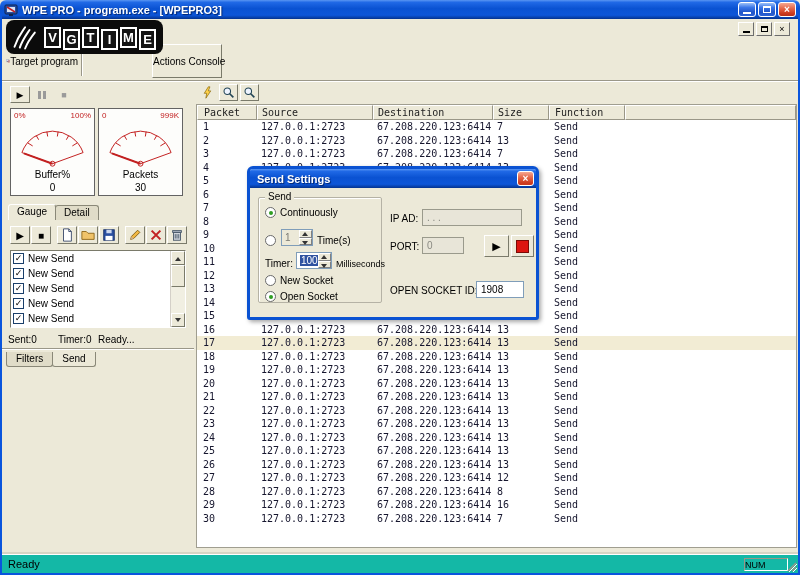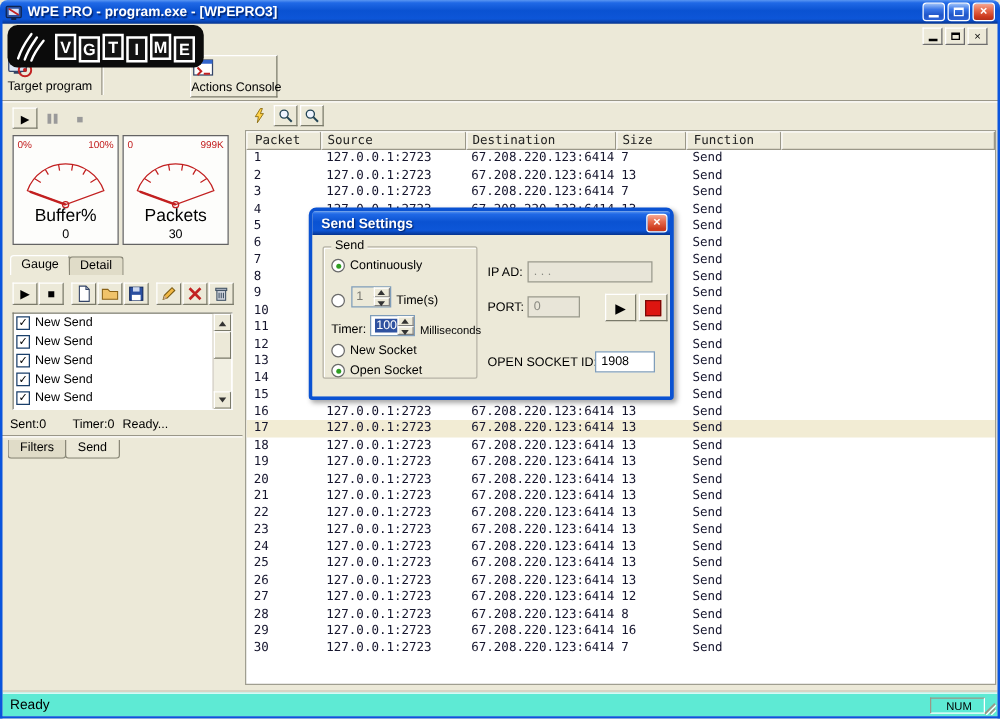--- a/index.html
+++ b/index.html
@@ -27,40 +27,40 @@
 
 
 .watermark{position:absolute;left:6px;top:20px;width:157px;height:34px;background:#0b0b0b;border-radius:8px;display:flex;align-items:center;padding:0 5px;z-index:25}
 .wm-claw{width:30px;height:28px;flex:0 0 auto}
 .wm-letters{display:flex;margin-left:2px}
 .wmtile{width:17px;height:21px;border:2px solid #fff;margin:0 1px;color:#fff;font-weight:bold;font-size:13px;display:flex;align-items:center;justify-content:center;background:#141414}
 .wmtile:nth-child(even){transform:translateY(2px)}
 
 
 .toolbar{position:absolute;left:0;top:42px;width:800px;height:38px}
-.tb-btn{position:absolute;top:2px;height:34px;display:flex;flex-direction:column;align-items:flex-start;justify-content:flex-start;font-size:10px;color:#000;background:transparent}
+.tb-btn{position:absolute;top:2px;height:34px;display:flex;flex-direction:row;align-items:center;justify-content:flex-start;font-size:10px;color:#000;background:transparent}
 .tb-btn .tb-ico{width:20px;height:20px}
 .tb-btn .tb-label{margin-top:0;white-space:nowrap}
 .tb-sep{position:absolute;top:4px;left:81px;width:2px;height:30px;border-left:1px solid #9a9788;border-right:1px solid #fff}
 .hgroove{position:absolute;left:0;width:800px;height:2px;border-top:1px solid #9a9788;border-bottom:1px solid #fff}
 
 
 .raised{background:#ece9d8;border:1px solid;border-color:#fff #7a7a6a #7a7a6a #fff}
 
 
 #left-panel{position:absolute;left:0;top:84px;width:194px;bottom:22px}
 .transport{position:absolute;left:10px;top:2px;display:flex}
 .t-btn{width:20px;height:17px;margin-right:2px;display:flex;align-items:center;justify-content:center;font-size:9px}
 .t-btn.dim{color:#9a9a9a;border-color:transparent;background:transparent;border:1px solid transparent}
 .pausebars{width:8px;height:8px;border-left:3px solid #9a9a9a;border-right:3px solid #9a9a9a}
 .gauge{position:absolute;top:24px;width:85px;height:88px;background:#fdfdfb;border:1px solid #636363}
 .gauge .gmin,.gauge .gmax{position:absolute;top:2px;font-size:8px;color:#c22020}
 .gauge .gmin{left:3px}.gauge .gmax{right:3px}
 .gauge svg{position:absolute;left:3px;top:7px;width:77px;height:52px}
-.gauge .gname{position:absolute;bottom:15px;width:100%;text-align:center;font-size:14px;color:#000}
+.gauge .gname{position:absolute;bottom:15px;width:100%;text-align:center;font-size:10px;color:#000}
 .gauge .gval{position:absolute;bottom:2px;width:100%;text-align:center;font-size:10px;color:#000}
 .tabstrip{position:absolute;left:8px;top:119px;height:17px;display:flex;align-items:flex-end}
 .tab{font-size:10px;padding:1px 8px 2px 8px;border:1px solid #8a8878;border-bottom:none;background:#e0dcc8;margin-right:-1px;border-radius:3px 3px 0 0}
 .tab.active{background:#ece9d8;border-color:#fff #8a8878 transparent #fff;position:relative;padding-bottom:3px}
 .send-toolbar{position:absolute;left:10px;top:142px;display:flex}
 .s-btn{width:20px;height:18px;margin-right:1px;display:flex;align-items:center;justify-content:center;font-size:10px}
 .s-btn svg{width:14px;height:14px}
 .s-gap{width:5px}
 .send-list{position:absolute;left:10px;top:166px;width:176px;height:78px;background:#fff;border:1px solid;border-color:#7a7a6a #fff #fff #7a7a6a;overflow:hidden}
 .slitem{height:15px;display:flex;align-items:center;padding-left:2px;font-size:10px;color:#000}
@@ -119,23 +119,23 @@
 .spinarrows i::after{content:'';position:absolute;left:2px;border:3px solid transparent}
 .spinarrows i.up::after{top:1px;border-bottom:4px solid #333;border-top:none}
 .spinarrows i.dn::after{top:2px;border-top:4px solid #333;border-bottom:none}
 .dlabel{position:absolute;font-size:10px;color:#000;white-space:nowrap}
 .dfield{position:absolute;height:17px;border:1px solid #9a9a8c;background:#e8e5d8;color:#8a8a82;font-size:10px;padding:2px 4px;white-space:nowrap}
 .dfield.enabled{background:#fff;color:#000;border-color:#7f9db9}
 .dlgbtn{position:absolute;width:25px;height:22px;display:flex;align-items:center;justify-content:center;font-size:11px}
 .dlgbtn .redsq{width:13px;height:13px;background:#dd1510;border:1px solid #7a0a06}
 
 
-.statusbar{position:absolute;left:2px;right:2px;bottom:2px;height:19px;background:#5eead4;border-top:1px solid #fff;box-shadow:0 -2px 0 #d8d4c4;font-size:11px;color:#000}
+.statusbar{position:absolute;left:2px;right:2px;bottom:2px;height:19px;background:#14b8a6;border-top:1px solid #fff;box-shadow:0 -2px 0 #d8d4c4;font-size:11px;color:#000}
 .sb-ready{position:absolute;left:6px;top:3px}
-.sb-num{position:absolute;left:742px;top:3px;width:44px;height:13px;border:1px solid;border-color:#9a9788 #fff #fff #9a9788;font-size:9px;padding:1px 0 0 12px}
+.sb-num{position:absolute;left:742px;top:3px;width:44px;height:13px;border:1px solid;border-color:#9a9788 #fff #fff #9a9788;font-size:9px;padding:1px 0 0 0}
 .sb-grip{position:absolute;right:1px;bottom:1px;width:12px;height:12px}
 </style>
 </head>
 <body>
 
 <div id="window">
 
   <div class="titlebar">
     <svg class="app-icon" viewBox="0 0 14 14">
         <rect x="1" y="2" width="12" height="9" rx="1" fill="#2a50a0" stroke="#0e2450"></rect>

